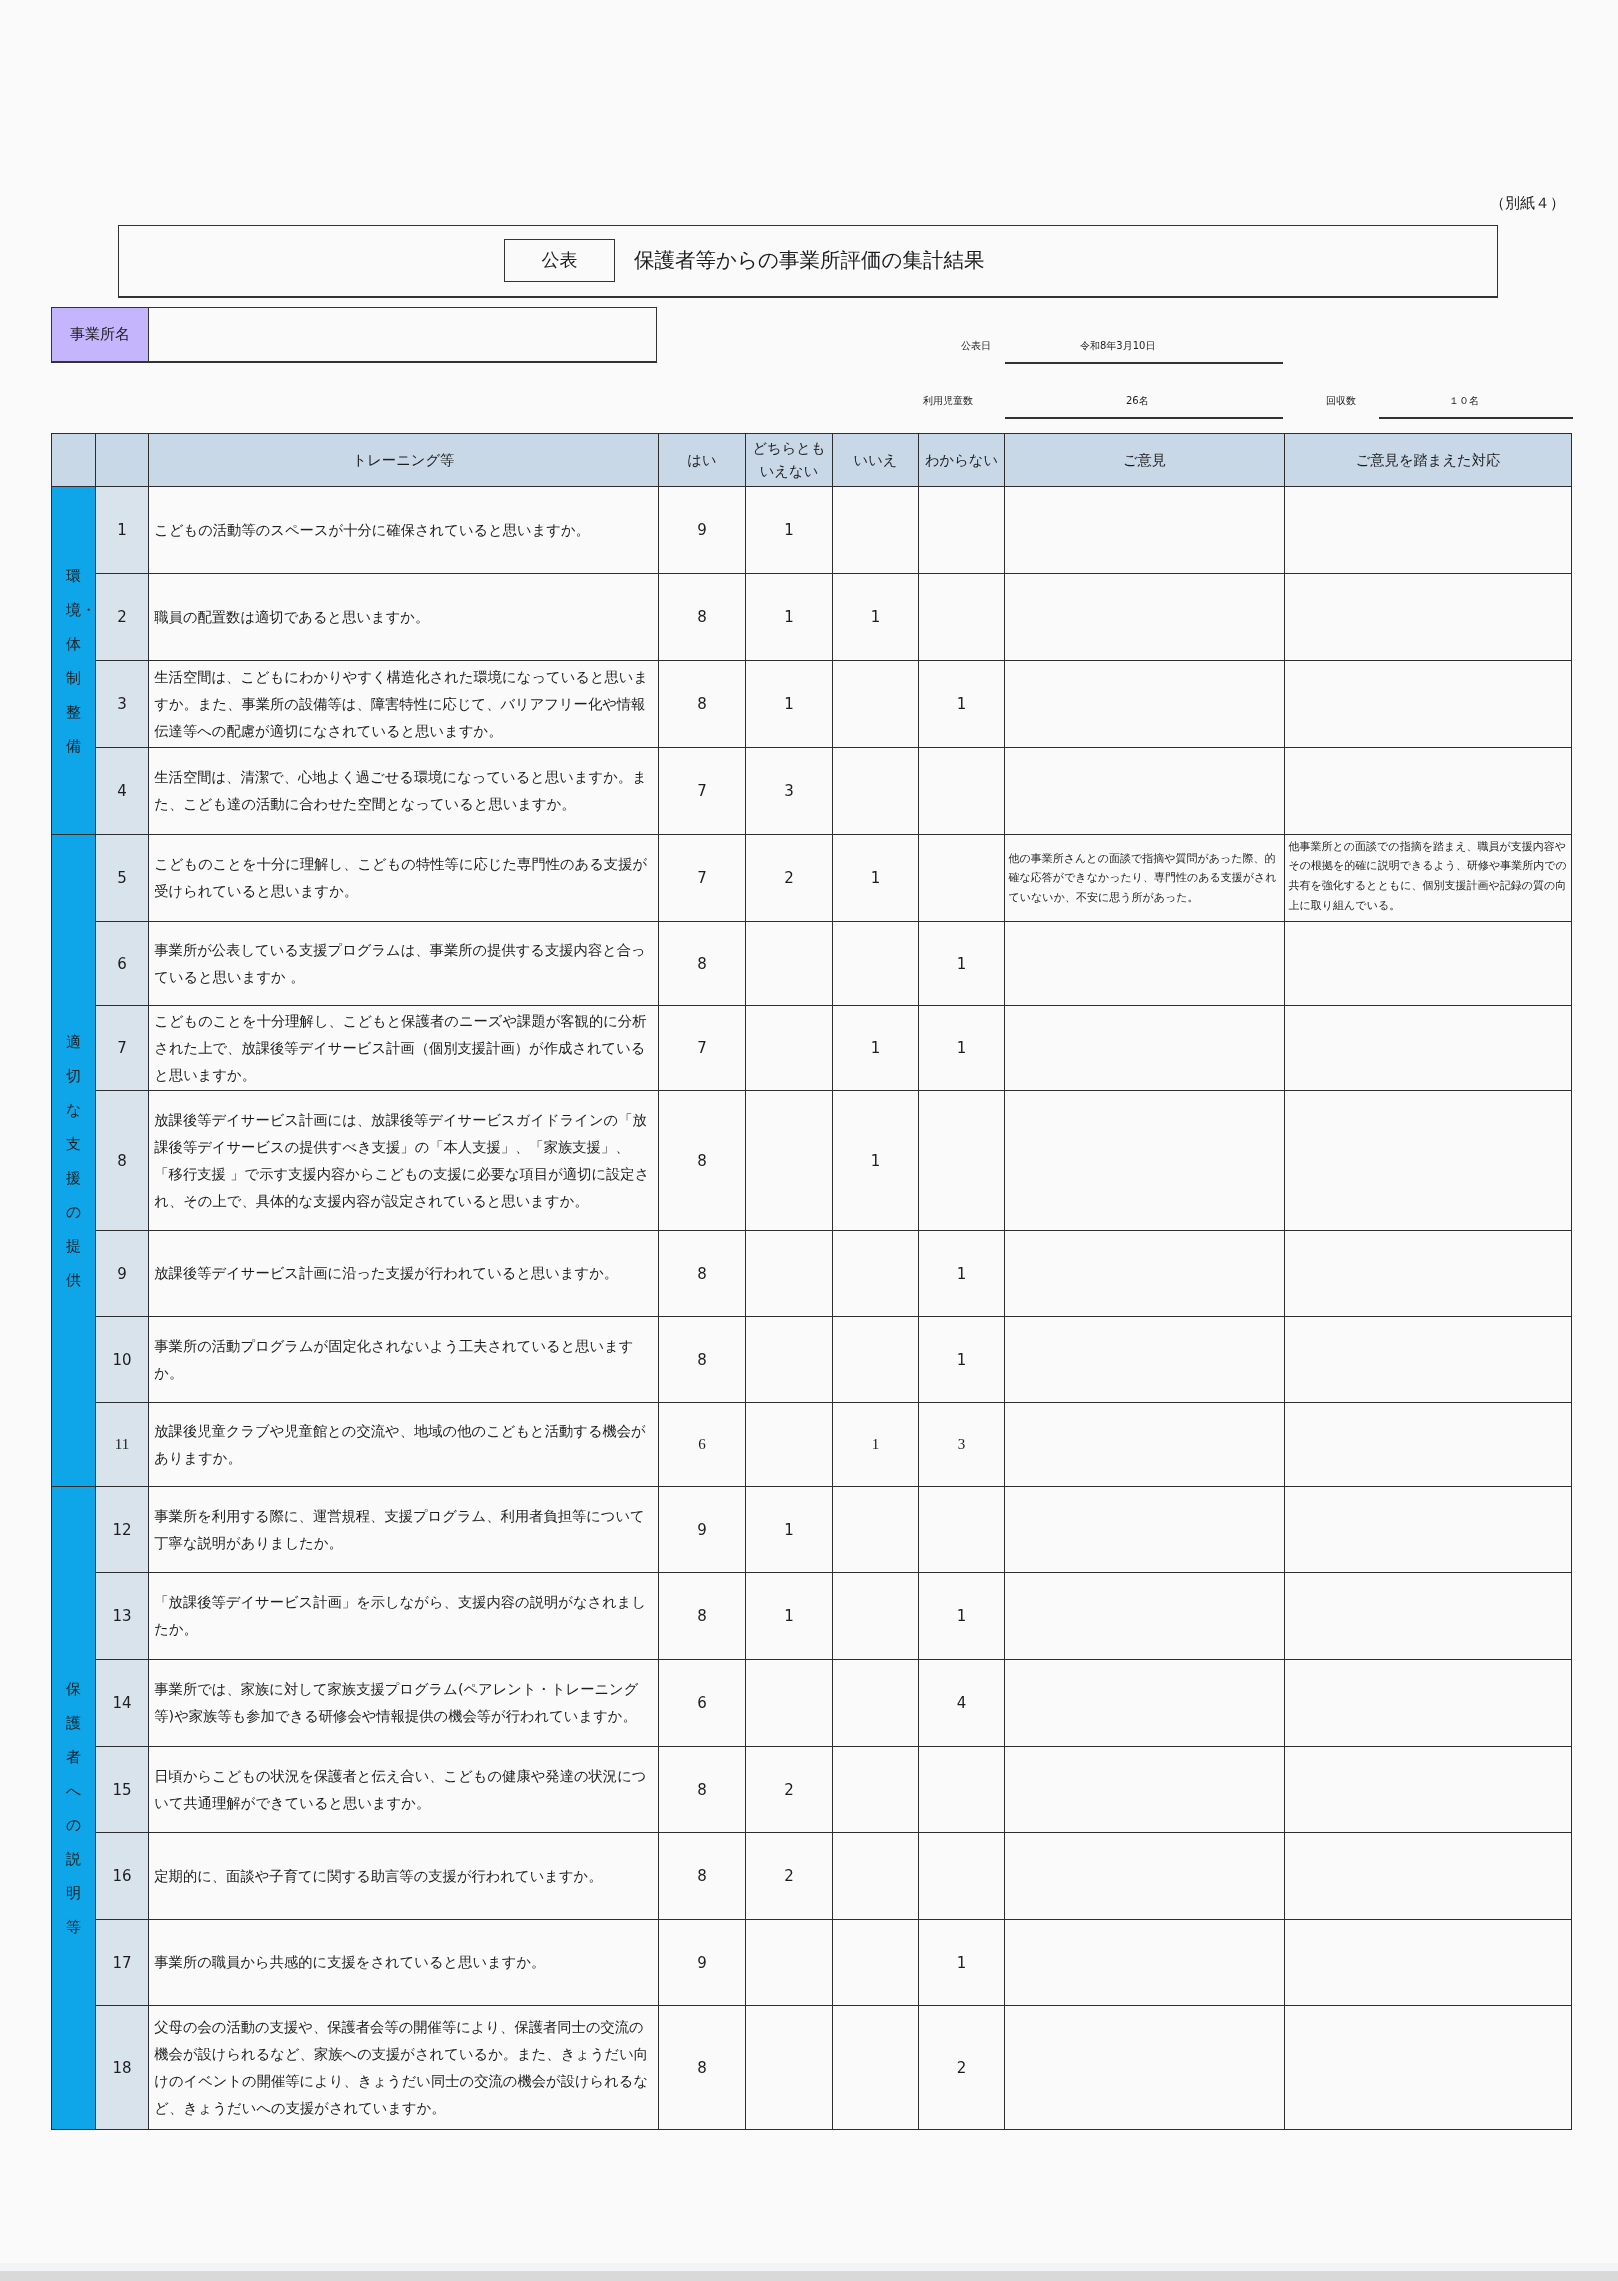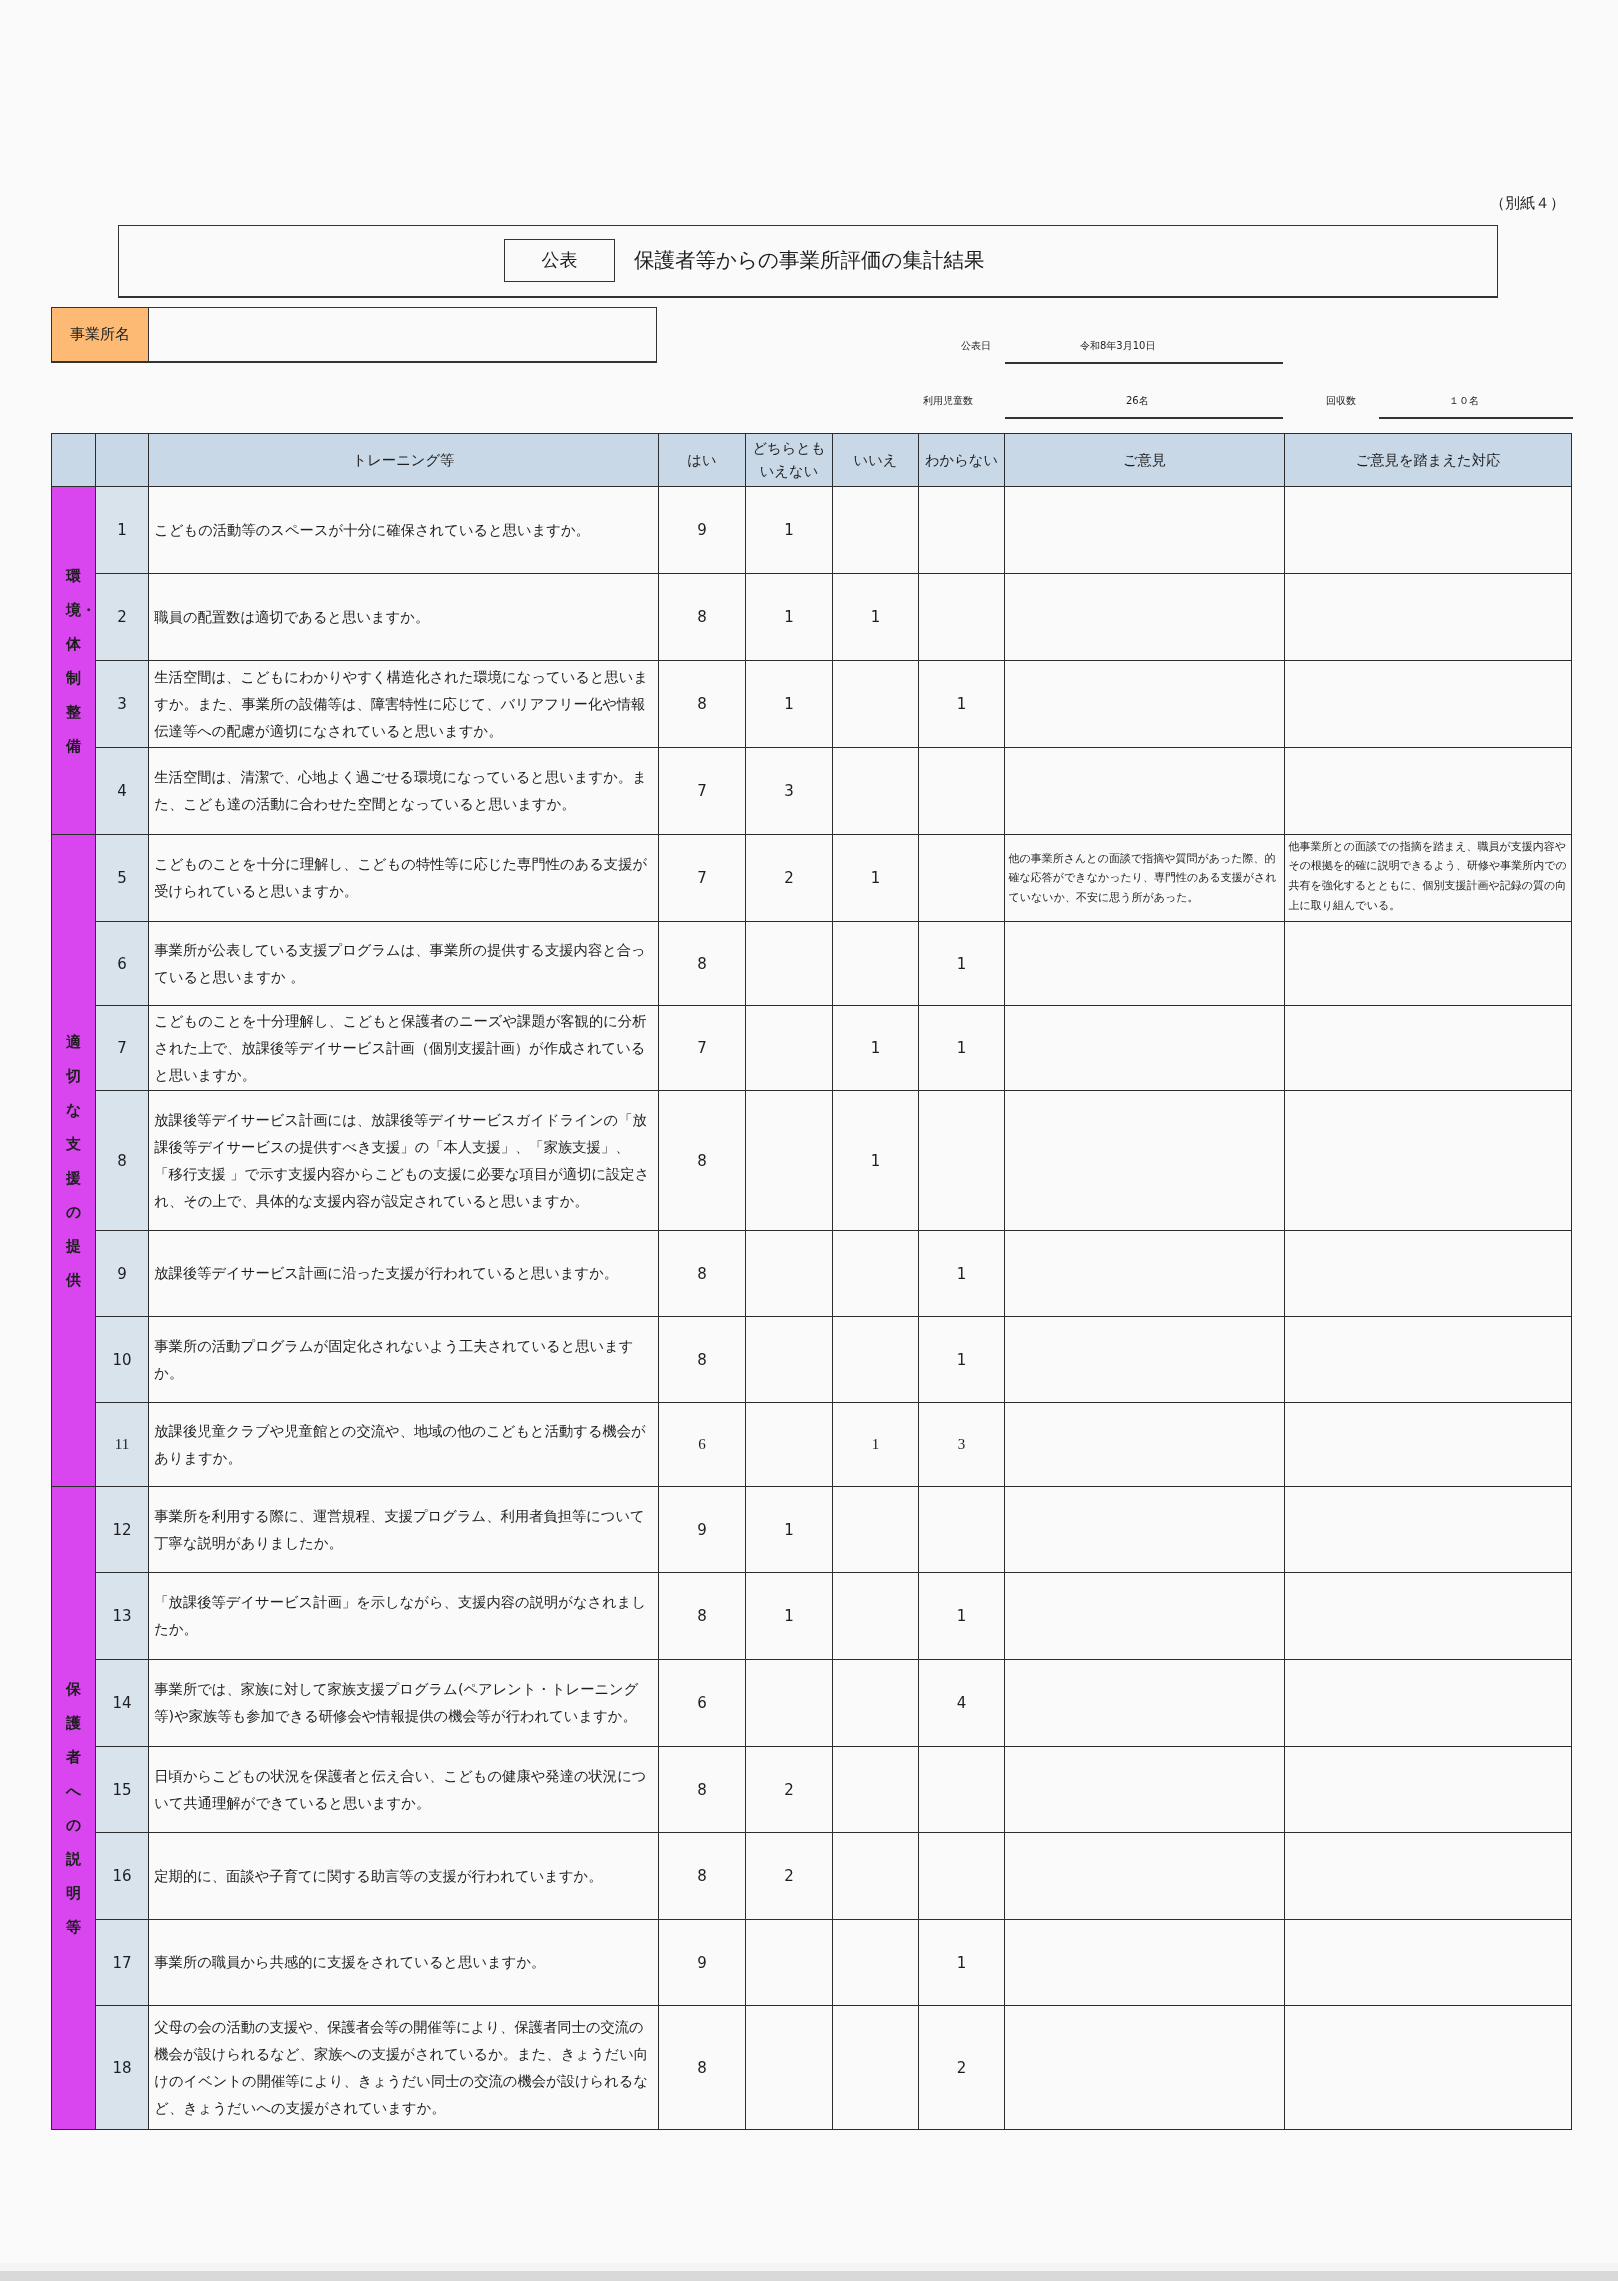--- a/index.html
+++ b/index.html
@@ -15,32 +15,32 @@
   .annex { position:absolute; left:1490px; top:194px; font-size:15px; }
 
   .title-box { position:absolute; left:118px; top:225px; width:1378px; height:70px;
     border:1.8px solid #333; border-bottom-width:2.7px; }
   .publish-tag { position:absolute; left:385px; top:12.5px; width:109px; height:41px;
     border:1.8px solid #333; display:flex; align-items:center; justify-content:center; font-size:18px; }
   .title-text { position:absolute; left:515px; top:19.6px; font-size:20.5px; }
 
   .office-box { position:absolute; left:51px; top:307px; width:604px; height:53px;
     border:1.8px solid #333; border-bottom-width:2.7px; display:flex; }
-  .office-label { width:96px; background:#fdba74; border-right:1.8px solid #333;
+  .office-label { width:96px; background:#c4b5fd; border-right:1.8px solid #333;
     display:flex; align-items:center; justify-content:center; font-size:15px; }
   .office-name { flex:1; display:flex; align-items:center; justify-content:center; font-size:15px; }
 
   .meta { position:absolute; font-size:10px; }
   .meta-line { position:absolute; height:1.8px; background:#333; }
 
   table.survey { position:absolute; left:51px; top:433px; width:1521px;
     border-collapse:collapse; table-layout:fixed; font-size:14.3px; }
   table.survey th, table.survey td { border:1.8px solid #2d2d2d; padding:0; }
   table.survey thead th { background:#c9d8e6; font-weight:normal; height:52px; text-align:center; line-height:23px; }
-  td.cat { background:#d946ef; text-align:center; vertical-align:middle; font-size:15px; line-height:34px;font-weight:bold; }
+  td.cat { background:#0ea5e9; text-align:center; vertical-align:middle; font-size:15px; line-height:34px; }
   td.num { background:#d9e3ec; text-align:center; font-size:15px; }
   td.q { text-align:left; padding:0 5.3px !important; line-height:27px; font-size:14.3px; }
   td.v { text-align:center; font-size:15px; }
   td.c { font-size:11px; line-height:19.6px; padding:0 3.6px !important; vertical-align:middle; }
   td.c2 { vertical-align:top; padding-top:1.8px !important; }
   .vlabel { display:inline-block; width:1em; word-break:break-all; white-space:normal; }
 </style>
 </head>
 <body>
 

